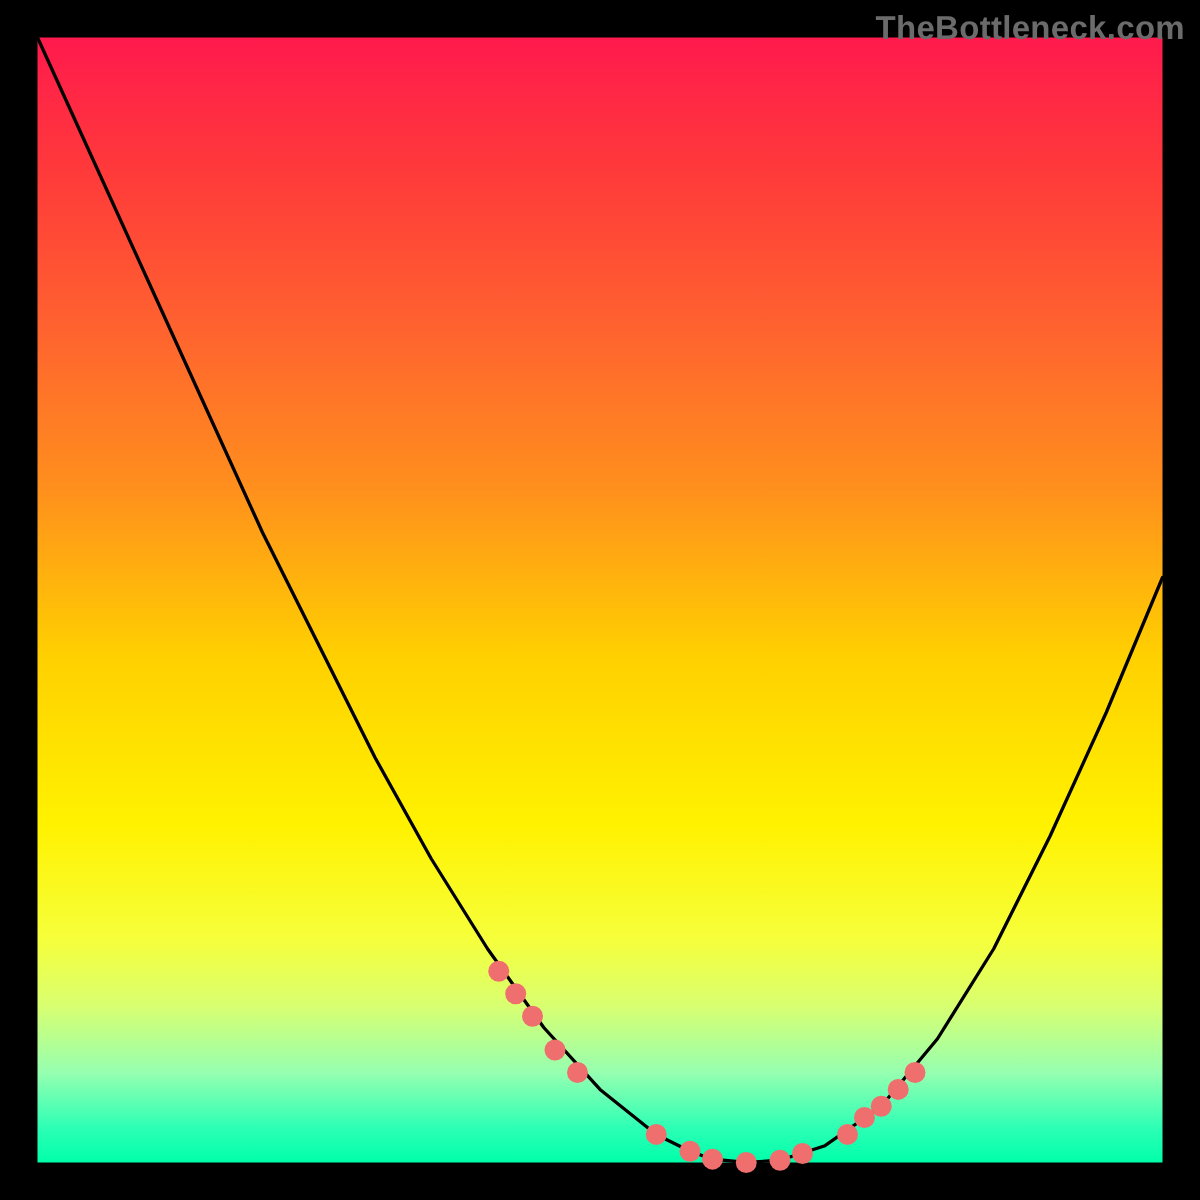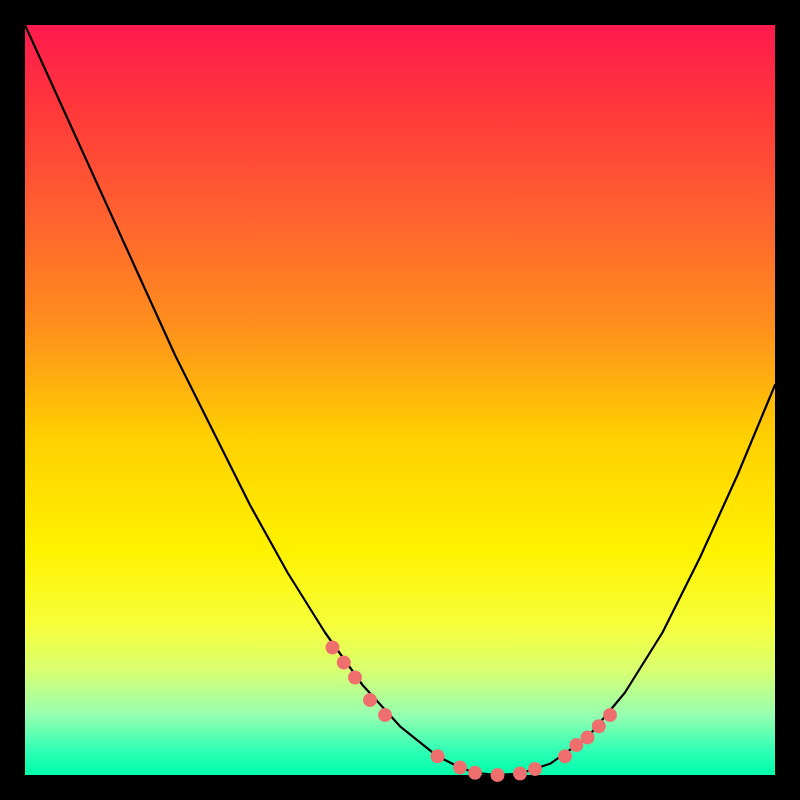--- a/index.html
+++ b/index.html
@@ -48,20 +48,21 @@
   svg.overlay {
     position: absolute;
     left: 0;
     top: 0;
   }
 </style>
 </head>
 <body>
 <div class="frame">
   <div class="plot-area"></div>
+  <div class="watermark">TheBottleneck.com</div>
   <svg class="overlay" width="800" height="800" viewBox="0 0 800 800">
     <g id="curve-group">
         <path d="M25.0 25.0 L62.5 107.5 L100.0 190.0 L137.5 272.5 L175.0 355.0 L212.5 430.0 L250.0 505.0 L287.5 572.5 L325.0 632.5 L362.5 685.0 L400.0 726.3 L437.5 756.3 L460.0 767.5 L475.0 772.8 L497.5 775.0 L520.0 773.5 L550.0 763.8 L587.5 737.5 L625.0 692.5 L662.5 632.5 L700.0 557.5 L737.5 475.0 L775.0 385.0 " fill="none" stroke="#000000" stroke-width="2.2" stroke-linecap="round" stroke-linejoin="round"></path>
       </g>
     <g id="dots-group">
         <circle cx="332.5" cy="647.5" r="7" fill="#ef6f6f" stroke="#c24848" stroke-width="0"></circle>
         <circle cx="343.8" cy="662.5" r="7" fill="#ef6f6f" stroke="#c24848" stroke-width="0"></circle>
         <circle cx="355.0" cy="677.5" r="7" fill="#ef6f6f" stroke="#c24848" stroke-width="0"></circle>
         <circle cx="370.0" cy="700.0" r="7" fill="#ef6f6f" stroke="#c24848" stroke-width="0"></circle>
         <circle cx="385.0" cy="715.0" r="7" fill="#ef6f6f" stroke="#c24848" stroke-width="0"></circle>

